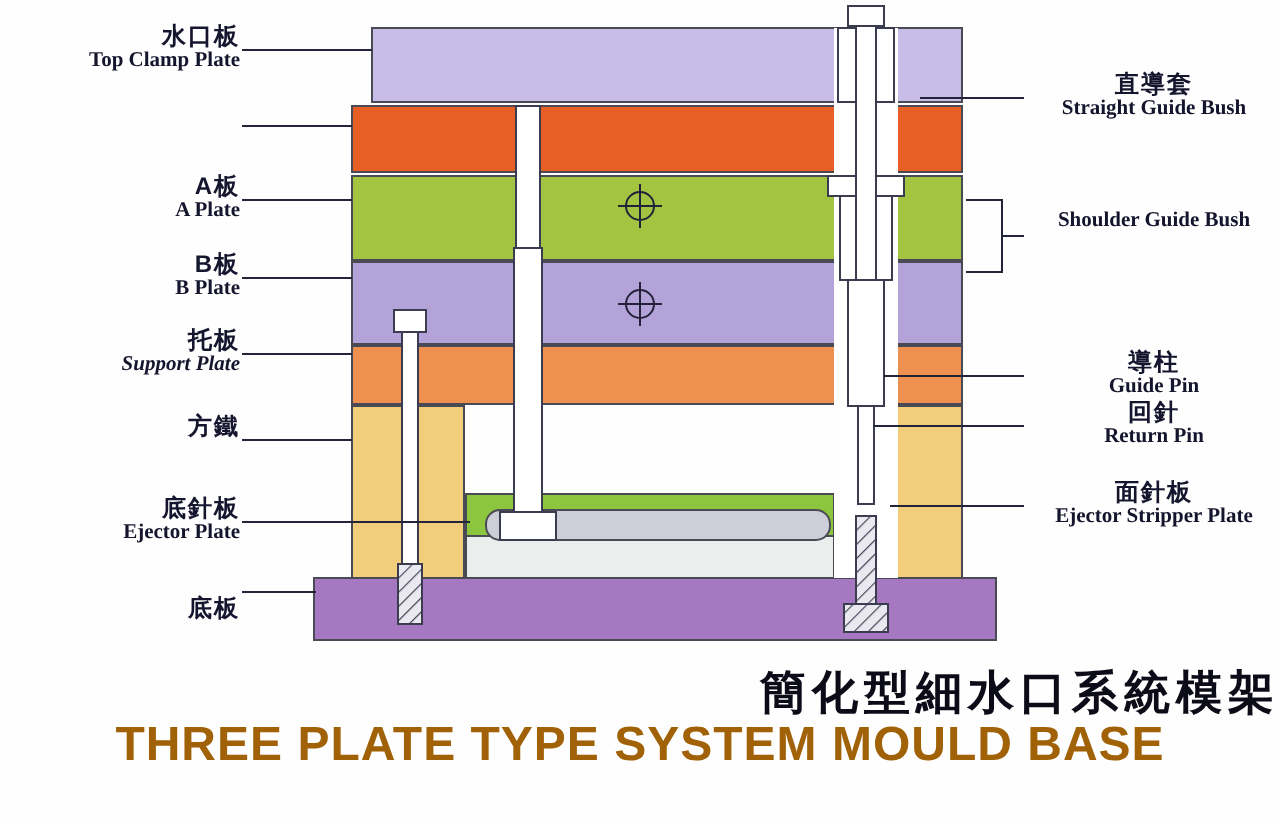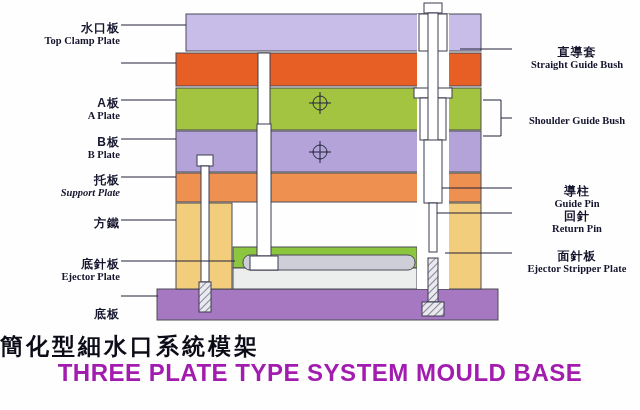--- a/index.html
+++ b/index.html
@@ -1,29 +1,29 @@
 <!DOCTYPE html>
 <html><head>
 <meta charset="utf-8">
 <style>
   * { margin:0; padding:0; box-sizing:border-box; }
   body { background:#ffffff; font-family:"Liberation Sans", sans-serif; }
   .canvas { position:relative; width:640px; height:410px; background:#fefefe; overflow:hidden; }
   .diagram-svg { position:absolute; left:0; top:0; }
-  .label { position:absolute; color:#15152e;margin-top:10px; }
+  .label { position:absolute; color:#15152e; }
   .label .cn { font-weight:bold; font-size:12px; line-height:13px; letter-spacing:1px; font-family:"Liberation Sans", sans-serif; }
   .label .en { font-weight:bold; font-size:10.5px; line-height:12px; font-family:"Liberation Serif", serif; }
   .label.left  { left:2px;  width:118px; text-align:right; }
   .label.right { left:514px; width:126px; text-align:center; }
   .en.italic { font-style:italic; }
-  .title-cn { position:absolute; top:331px; left:0; width:100%; text-align:left;
+  .title-cn { position:absolute; top:331px; left:0; width:100%; text-align:right;
               font-weight:bold; font-size:23px; letter-spacing:3px; color:#0c0c18;
               font-family:Liberation Mono, monospace; }
   .title-en { position:absolute; top:359px; left:0; width:100%; text-align:center;
-              font-weight:bold; font-size:24px; letter-spacing:0.5px; color:#a21caf;
+              font-weight:bold; font-size:24px; letter-spacing:0.5px; color:#a16207;
               font-family:"Liberation Sans", sans-serif; }
 </style>
 </head>
 <body>
 
 <div class="canvas">
 
   <svg class="diagram-svg" width="640" height="410" viewBox="0 0 640 410">
     <defs>
       <pattern id="hatch" width="5" height="5" patternUnits="userSpaceOnUse" patternTransform="rotate(45 0 0)">

